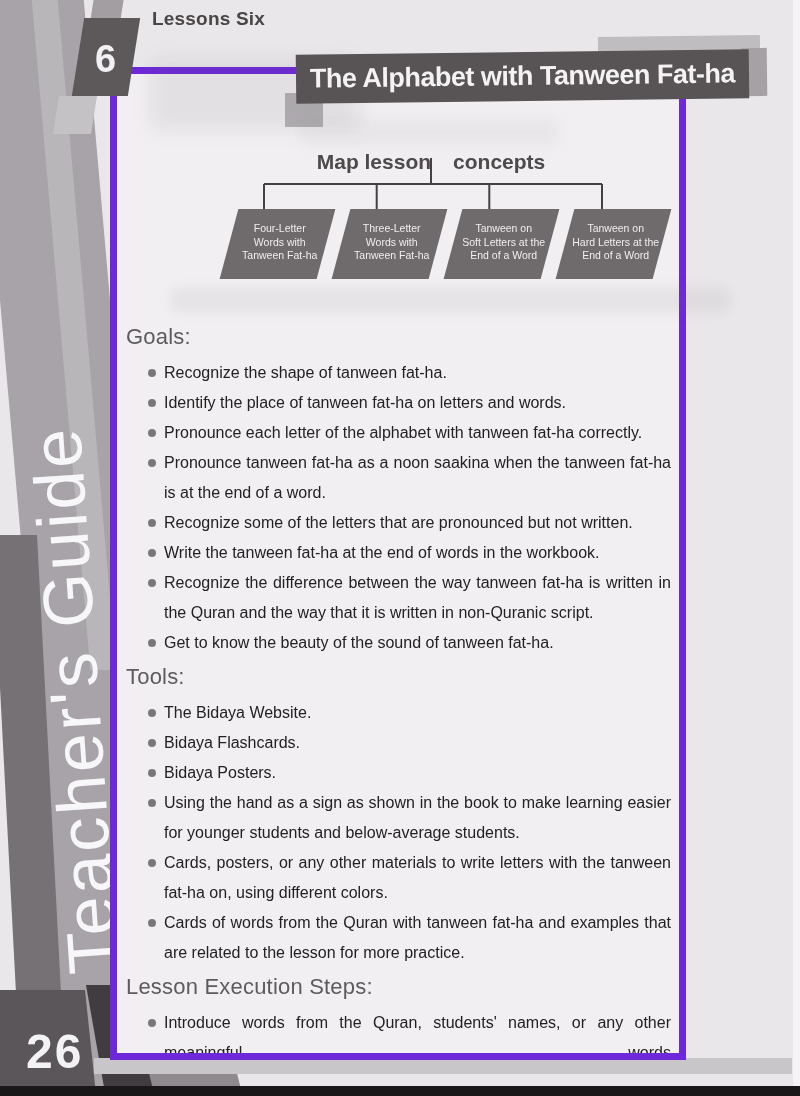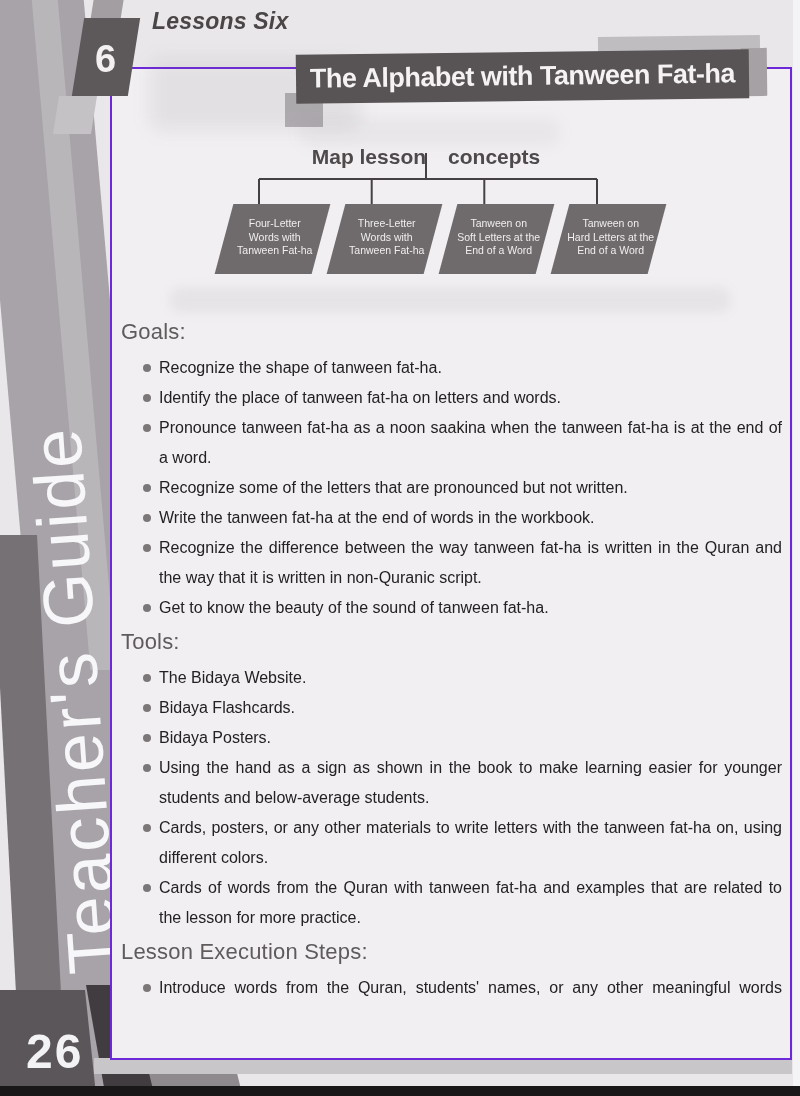--- a/index.html
+++ b/index.html
@@ -33,35 +33,35 @@
   .badge-accent-top { position:absolute; left:92px; top:-6px; width:30px; height:32px; background:#a29ea2; transform:skewX(-9deg); z-index:5; }
   .badge-accent-bl  { position:absolute; left:56px; top:96px; width:38px; height:38px; background:#c5c2c6; transform:skewX(-9deg); z-index:5; }
   .lesson-badge {
     position:absolute; left:78px; top:18px; width:56px; height:78px;
     background:#5d5859; transform:skewX(-9deg); z-index:6;
     color:#f2f0f2; font-size:38px; font-weight:bold; text-align:center; line-height:82px;
   }
   .lesson-badge .unskew { display:block; transform:skewX(9deg); }
   .header-title {
     position:absolute; left:152px; top:8px; z-index:6;
-    font-size:23px; font-weight:bold; color:#4a4546; letter-spacing:.2px;font-style:italic;
+    font-size:19px; font-weight:bold; color:#4a4546; letter-spacing:.2px;
   }
   .banner {
     position:absolute; left:296px; top:52px; width:453px; height:49px;
     background:#585355; transform:rotate(-0.7deg); z-index:6;
     color:#f4f2f3; font-size:27px; font-weight:bold; letter-spacing:-0.5px;
     text-align:center; line-height:49px; white-space:nowrap;
   }
   .banner-accent-top { position:absolute; left:598px; top:36px; width:162px; height:21px; background:#c0bdc1; transform:rotate(-0.7deg); z-index:5; }
   .banner-accent-tab { position:absolute; left:741px; top:48px; width:26px; height:48px; background:#a5a1a5; transform:rotate(-0.7deg); z-index:5; }
   .banner-accent-bl  { position:absolute; left:285px; top:93px; width:38px; height:34px; background:#b4b1b5; z-index:5; }
   
   .content-box {
-    position:absolute; left:110px; top:67px; width:682px; height:993px;
-    background:#f1eff2; border:2px solid #6d28d9; box-sizing:border-box; z-index:4;
+    position:absolute; left:110px; top:67px; width:576px; height:993px;
+    background:#f1eff2; border:7px solid #6d28d9; box-sizing:border-box; z-index:4;
   }
   .box-shadow-strip { position:absolute; left:94px; top:1058px; width:698px; height:16px; background:#c9c6ca; z-index:3; }
   .box-inner { position:absolute; left:0; top:0; right:0; bottom:0; padding:0 8px 0 9px; overflow:hidden; }
   
   .concept-map { position:relative; height:205px; }
   .map-heading {
     position:absolute; left:0; top:76px; width:610px;
     display:flex; justify-content:center; gap:22px;
     font-size:21px; font-weight:bold; color:#4e4a4c;
   }
@@ -158,20 +158,21 @@
             </div>
           </div>
       </div>
 
       <div id="sections">
           <div class="section goals">
             <div class="section-heading">Goals:</div>
             <ul class="bullets">
               <li>Recognize the shape of tanween fat-ha.</li>
               <li>Identify the place of tanween fat-ha on letters and words.</li>
+              <li>Pronounce each letter of the alphabet with tanween fat-ha correctly.</li>
               <li>Pronounce tanween fat-ha as a noon saakina when the tanween fat-ha is at the end of a word.</li>
               <li>Recognize some of the letters that are pronounced but not written.</li>
               <li>Write the tanween fat-ha at the end of words in the workbook.</li>
               <li>Recognize the difference between the way tanween fat-ha is written in the Quran and the way that it is written in non-Quranic script.</li>
               <li>Get to know the beauty of the sound of tanween fat-ha.</li>
             </ul>
           </div>
           <div class="section tools">
             <div class="section-heading">Tools:</div>
             <ul class="bullets">

